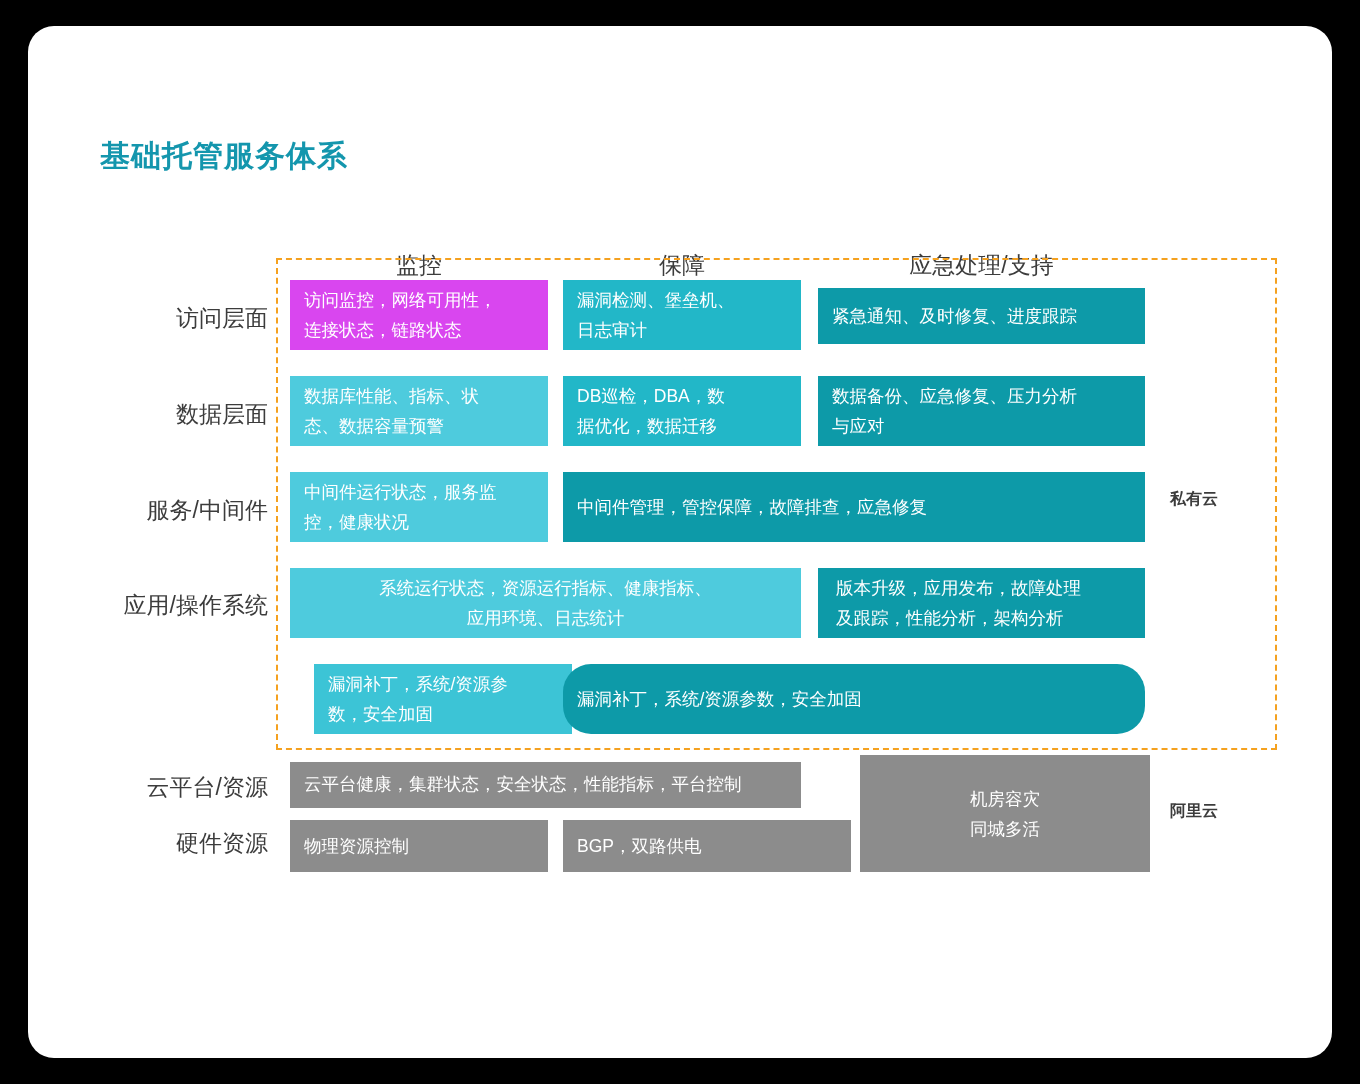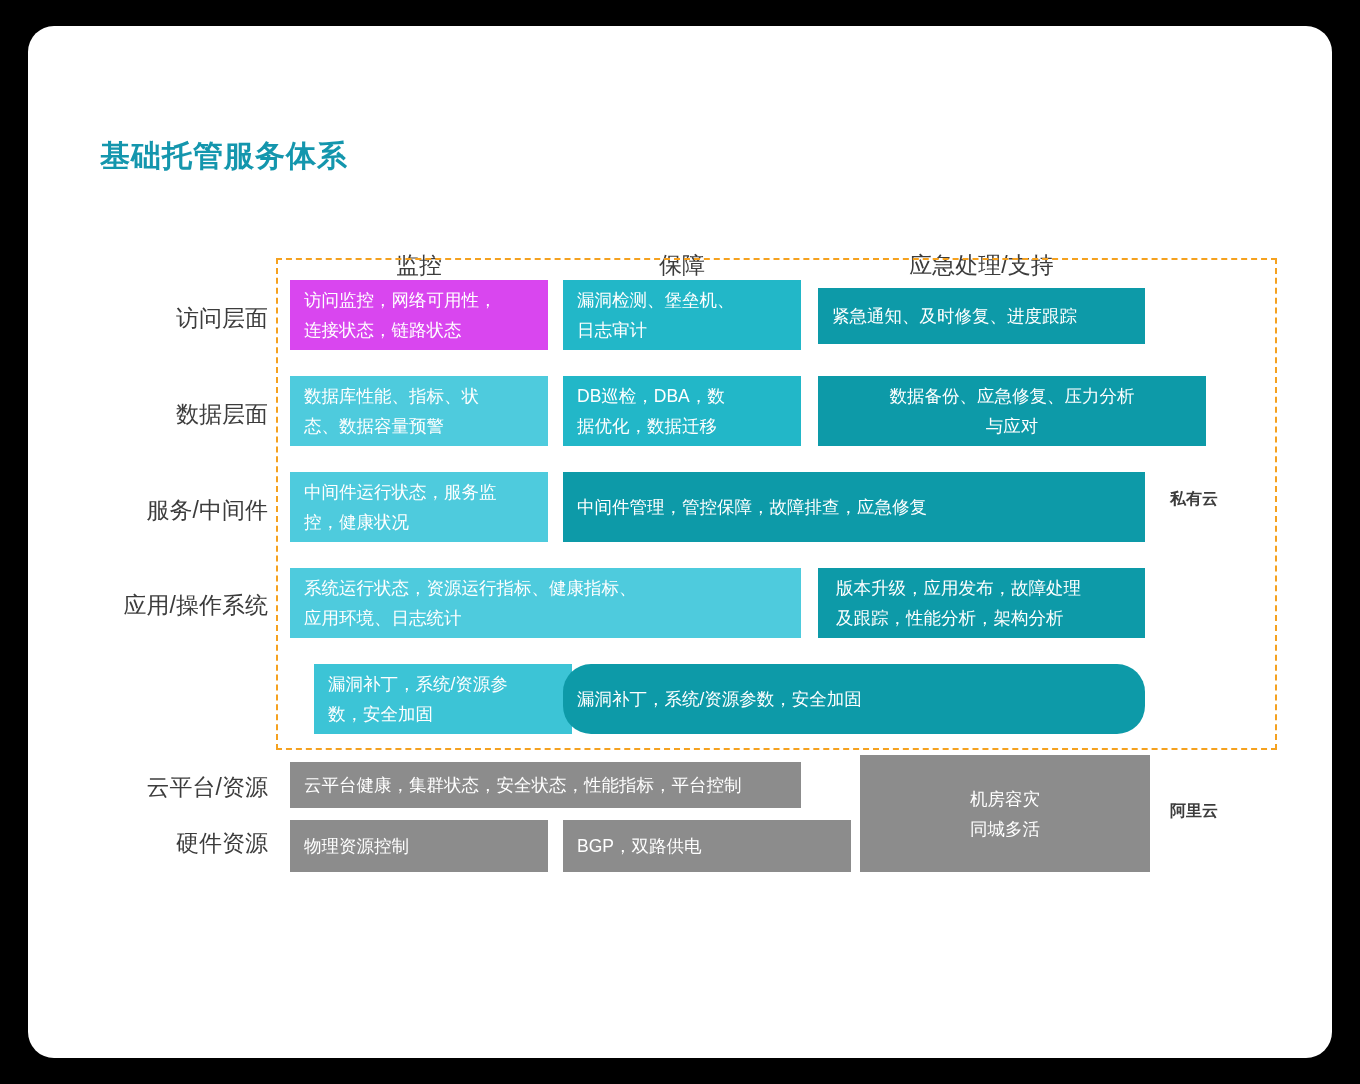--- a/index.html
+++ b/index.html
@@ -142,51 +142,51 @@
   </div>
 
   <div class="cell" style="left:290px; top:376px; width:258px; height:70px; background:#4ecbdd;">
     <span class="line">数据库性能、指标、状</span>
     <span class="line">态、数据容量预警</span>
   </div>
   <div class="cell" style="left:563px; top:376px; width:238px; height:70px; background:#22b7c8;">
     <span class="line">DB巡检，DBA，数</span>
     <span class="line">据优化，数据迁移</span>
   </div>
-  <div class="cell" style="left:818px; top:376px; width:388px; height:70px; background:#0d9aa8;text-align:center;">
+  <div class="cell" style="left:818px; top:376px; width:327px; height:70px; background:#0d9aa8;">
     <span class="line">数据备份、应急修复、压力分析</span>
     <span class="line">与应对</span>
   </div>
 
   <div class="cell" style="left:290px; top:472px; width:258px; height:70px; background:#4ecbdd;">
     <span class="line">中间件运行状态，服务监</span>
     <span class="line">控，健康状况</span>
   </div>
   <div class="cell" style="left:563px; top:472px; width:582px; height:70px; background:#0d9aa8;">
     <span class="line">中间件管理，管控保障，故障排查，应急修复</span>
   </div>
 
-  <div class="cell" style="left:290px; top:568px; width:511px; height:70px; background:#4ecbdd;">
+  <div class="cell" style="left:290px; top:568px; width:511px; height:70px; background:#4ecbdd;text-align:center;">
     <span class="line">系统运行状态，资源运行指标、健康指标、</span>
     <span class="line">应用环境、日志统计</span>
   </div>
   <div class="cell" style="left:818px; top:568px; width:327px; height:70px; background:#0d9aa8;padding-left:18px;">
     <span class="line">版本升级，应用发布，故障处理</span>
     <span class="line">及跟踪，性能分析，架构分析</span>
   </div>
 
   <div class="cell" style="left:290px; top:664px; width:258px; height:70px; background:#3cc4d6;margin-left:24px;">
     <span class="line">漏洞补丁，系统/资源参</span>
     <span class="line">数，安全加固</span>
   </div>
   <div class="cell" style="left:563px; top:664px; width:582px; height:70px; background:#0d9aa8;border-radius:28px;">
     <span class="line">漏洞补丁，系统/资源参数，安全加固</span>
   </div>
 
-  <div class="cell" style="left:290px; top:762px; width:511px; height:46px; background:#8c8c8c;">
+  <div class="cell" style="left:290px; top:762px; width:511px; height:46px; background:#8c8c8c;font-family:Liberation Mono, monospace;">
     <span class="line">云平台健康，集群状态，安全状态，性能指标，平台控制</span>
   </div>
   <div class="cell center" style="left:860px; top:755px; width:290px; height:117px; background:#8c8c8c;">
     <span class="line">机房容灾</span>
     <span class="line">同城多活</span>
   </div>
 
   <div class="cell" style="left:290px; top:820px; width:258px; height:52px; background:#8c8c8c;">
     <span class="line">物理资源控制</span>
   </div>

